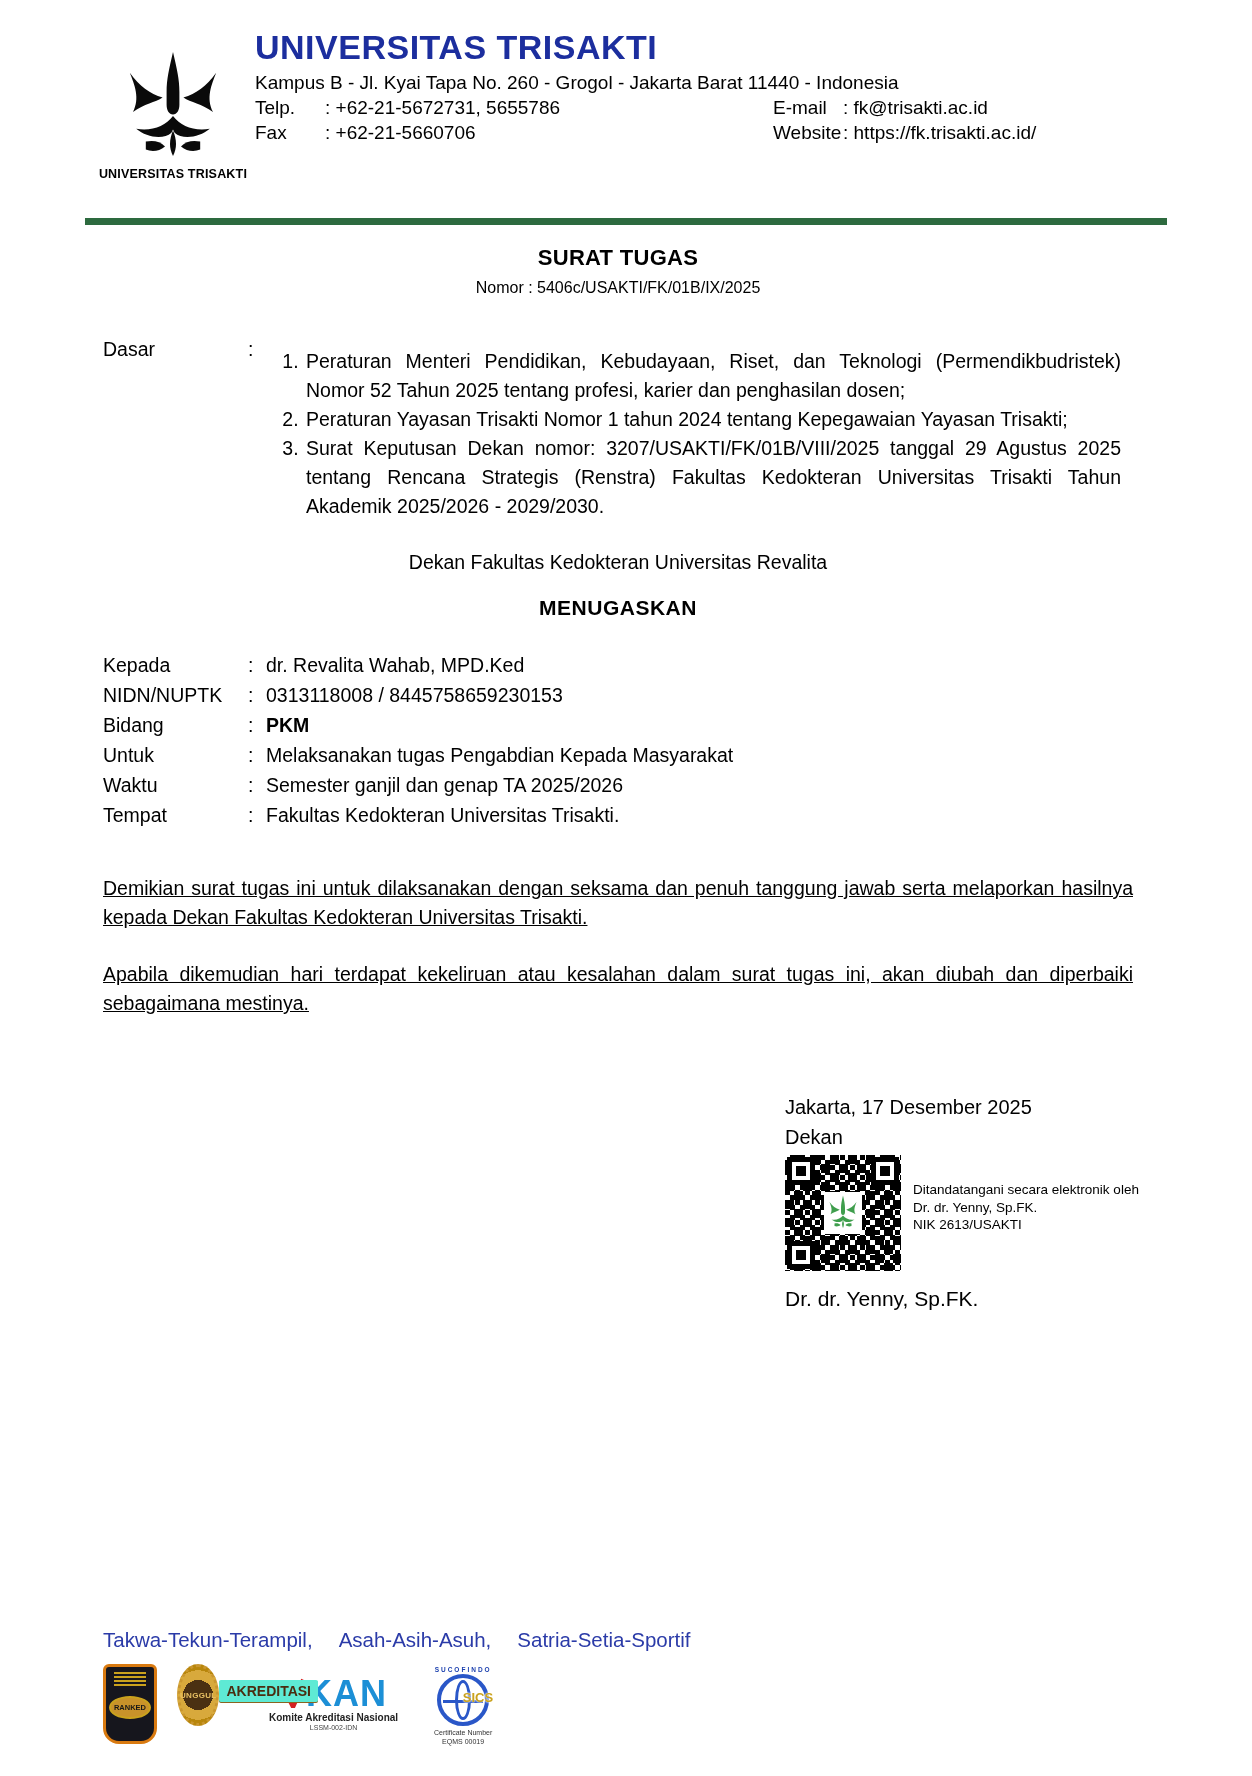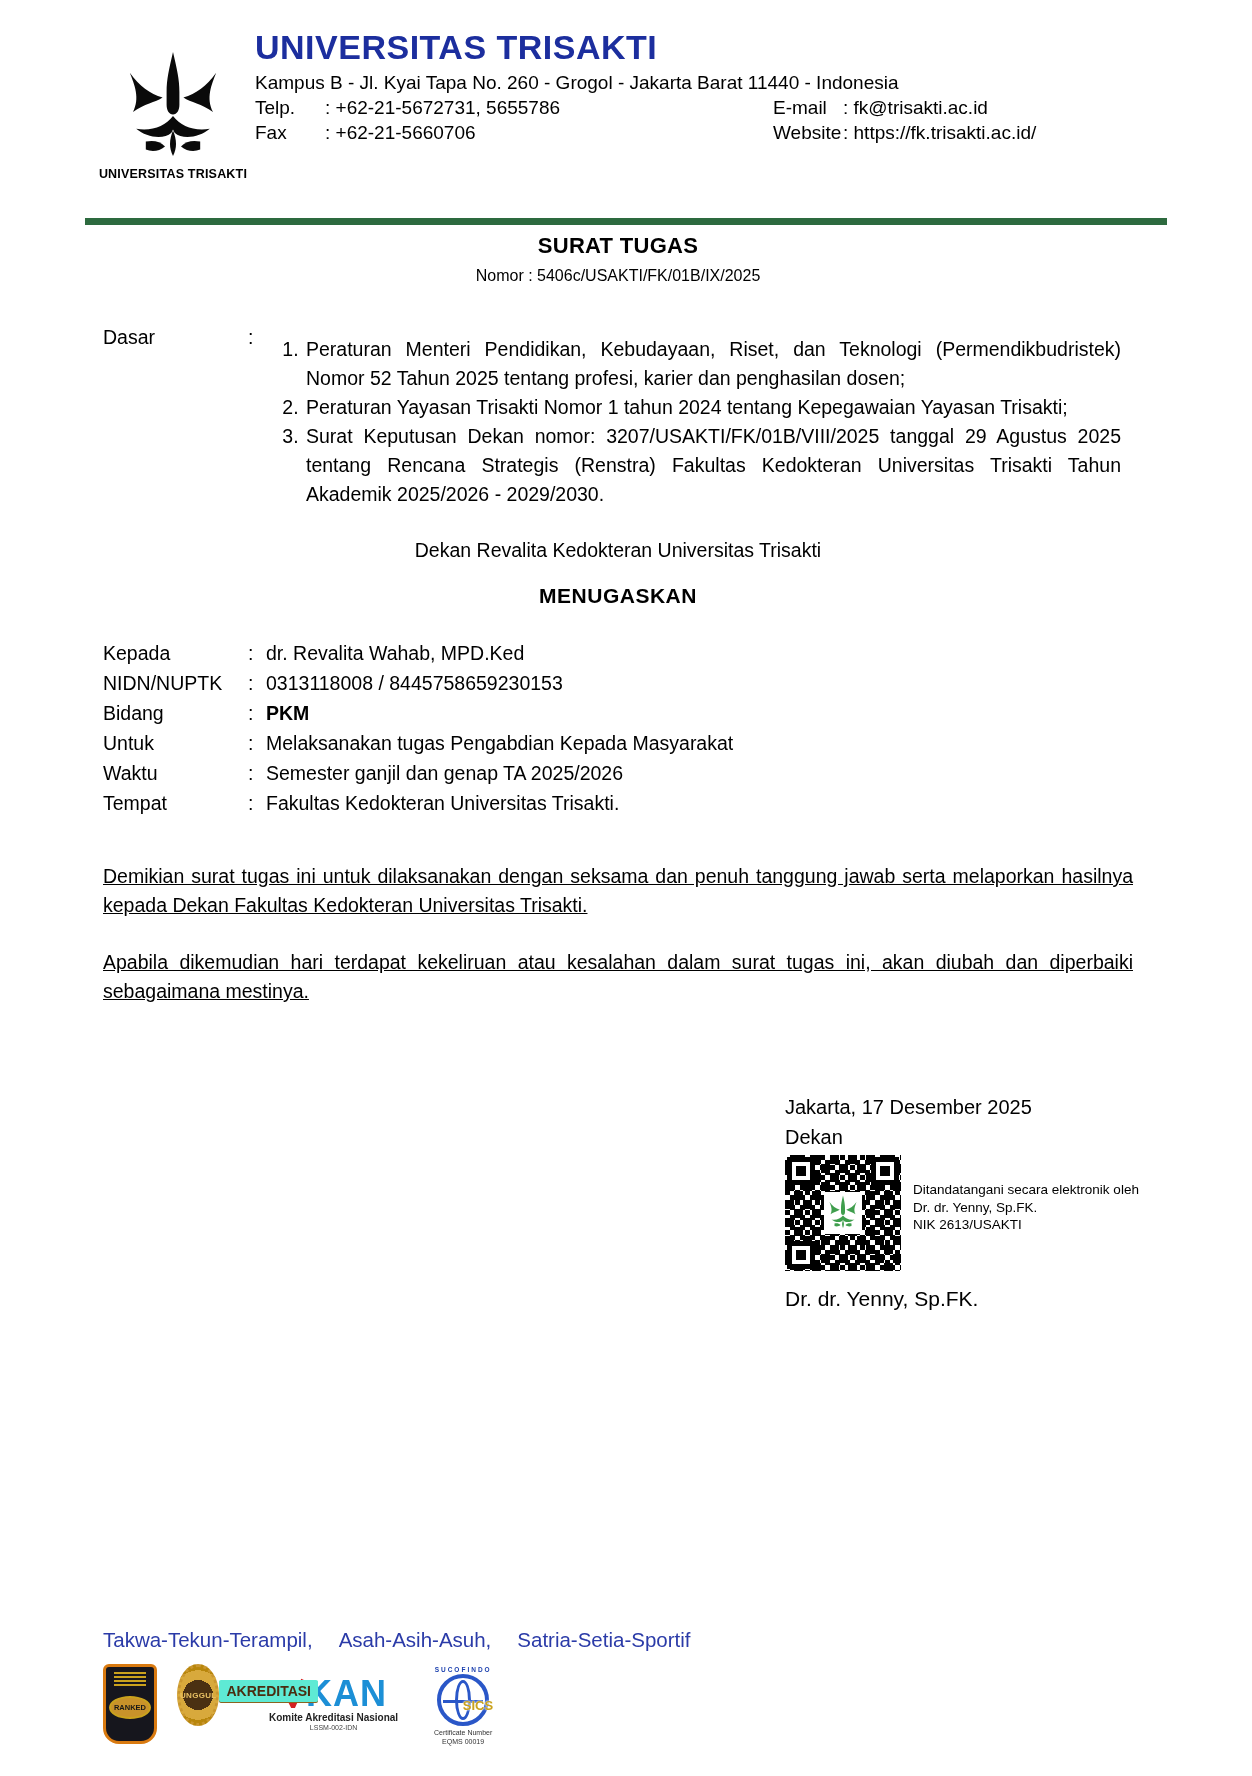--- a/index.html
+++ b/index.html
@@ -18,21 +18,21 @@
   .h-fac{font-size:30px;font-weight:bold;font-style:italic;color:#2A6B3C;line-height:1.05;margin-top:3px;}
   .h-addr{font-size:19px;margin-top:6px;}
   .contact-row{display:flex;font-size:19px;margin-top:3px;}
   .c-label{width:70px;flex:none;}
   .c-val{white-space:nowrap;}
   .c-right{margin-left:auto;width:360px;display:flex;flex:none;}
   .c-rlabel{width:70px;flex:none;}
   .rule{height:7px;background:#2D6A3F;margin:10px -34px 0 -18px;}
 
   
-  .doc-title{font-size:22px;font-weight:bold;text-align:center;margin-top:8px;letter-spacing:0.3px;}
+  .doc-title{font-size:22px;font-weight:bold;text-align:center;margin-top:20px;letter-spacing:0.3px;}
   .doc-number{font-size:16px;text-align:center;margin-top:8px;}
 
   
   .body-text{font-size:19.5px;line-height:29px;}
   .kv{display:flex;margin-top:38px;}
   .kv-label{width:145px;flex:none;}
   .kv-colon{width:16px;flex:none;}
   .kv-value{flex:1;}
   ol.dasar{margin:12px;padding-left:28px;}
   ol.dasar li{text-align:justify;padding-left:2px;}
@@ -92,21 +92,21 @@
   .kan-line1{font-size:10px;font-weight:bold;color:#222;margin-top:2px;}
   .kan-line2{font-size:7px;color:#444;margin-top:1px;}
 
   .badge-sics{display:flex;flex-direction:column;align-items:center;width:90px;margin-top:2px;}
   .sics-arc{font-size:6.5px;font-weight:bold;color:#1a3fae;letter-spacing:2px;}
   .sics-globe{position:relative;width:52px;height:52px;border-radius:50%;border:4px solid #2a57c8;
       box-sizing:border-box;background:#fff;margin-top:1px;}
   .sics-globe::before{content:"";position:absolute;left:2px;right:2px;top:50%;height:3px;background:#2a57c8;}
   .sics-globe::after{content:"";position:absolute;left:50%;top:2px;bottom:2px;width:16px;margin-left:-8px;
       border:3px solid #2a57c8;border-radius:50%;box-sizing:border-box;}
-  .sics-name{position:absolute;right:-8px;top:20px;color:#caa21d;font-weight:bold;font-size:13px;z-index:2;
+  .sics-name{position:absolute;right:-8px;top:12px;color:#caa21d;font-weight:bold;font-size:13px;z-index:2;
       text-shadow:0 0 2px #fff,0 0 2px #fff;}
   .sics-cert{font-size:7px;color:#333;margin-top:2px;text-align:center;line-height:9px;}
 </style>
 </head>
 <body>
 
 <svg width="0" height="0" style="position:absolute">
   <symbol id="trident" viewBox="0 0 120 140">
     <path d="M60 0 C55 22 52 34 52 50 L52 66 C52 73 55 78 60 78 C65 78 68 73 68 66 L68 50 C68 34 65 22 60 0 Z"></path>
     <path d="M6 26 C18 43 31 52 47 57 C38 63 24 65 10 75 C19 58 12 41 6 26 Z"></path>
@@ -159,21 +159,21 @@
       <div class="kv-colon">:</div>
       <div class="kv-value">
         <ol class="dasar">
           <li>Peraturan Menteri Pendidikan, Kebudayaan, Riset, dan Teknologi (Permendikbudristek) Nomor 52 Tahun 2025 tentang profesi, karier dan penghasilan dosen;</li>
           <li>Peraturan Yayasan Trisakti Nomor 1 tahun 2024 tentang Kepegawaian Yayasan Trisakti;</li>
           <li>Surat Keputusan Dekan nomor: 3207/USAKTI/FK/01B/VIII/2025 tanggal 29 Agustus 2025 tentang Rencana Strategis (Renstra) Fakultas Kedokteran Universitas Trisakti Tahun Akademik 2025/2026 - 2029/2030.</li>
         </ol>
       </div>
     </div>
 
-    <div class="issuer">Dekan Revalita Kedokteran Universitas Trisakti</div>
+    <div class="issuer">Dekan Fakultas Kedokteran Universitas Revalita</div>
     <div class="directive">MENUGASKAN</div>
 
     <div class="details">
       <div class="d-row">
         <span class="d-label">Kepada</span>
         <span class="d-colon">:</span>
         <span class="d-value">dr. Revalita Wahab, MPD.Ked</span>
       </div>
       <div class="d-row">
         <span class="d-label">NIDN/NUPTK</span>

